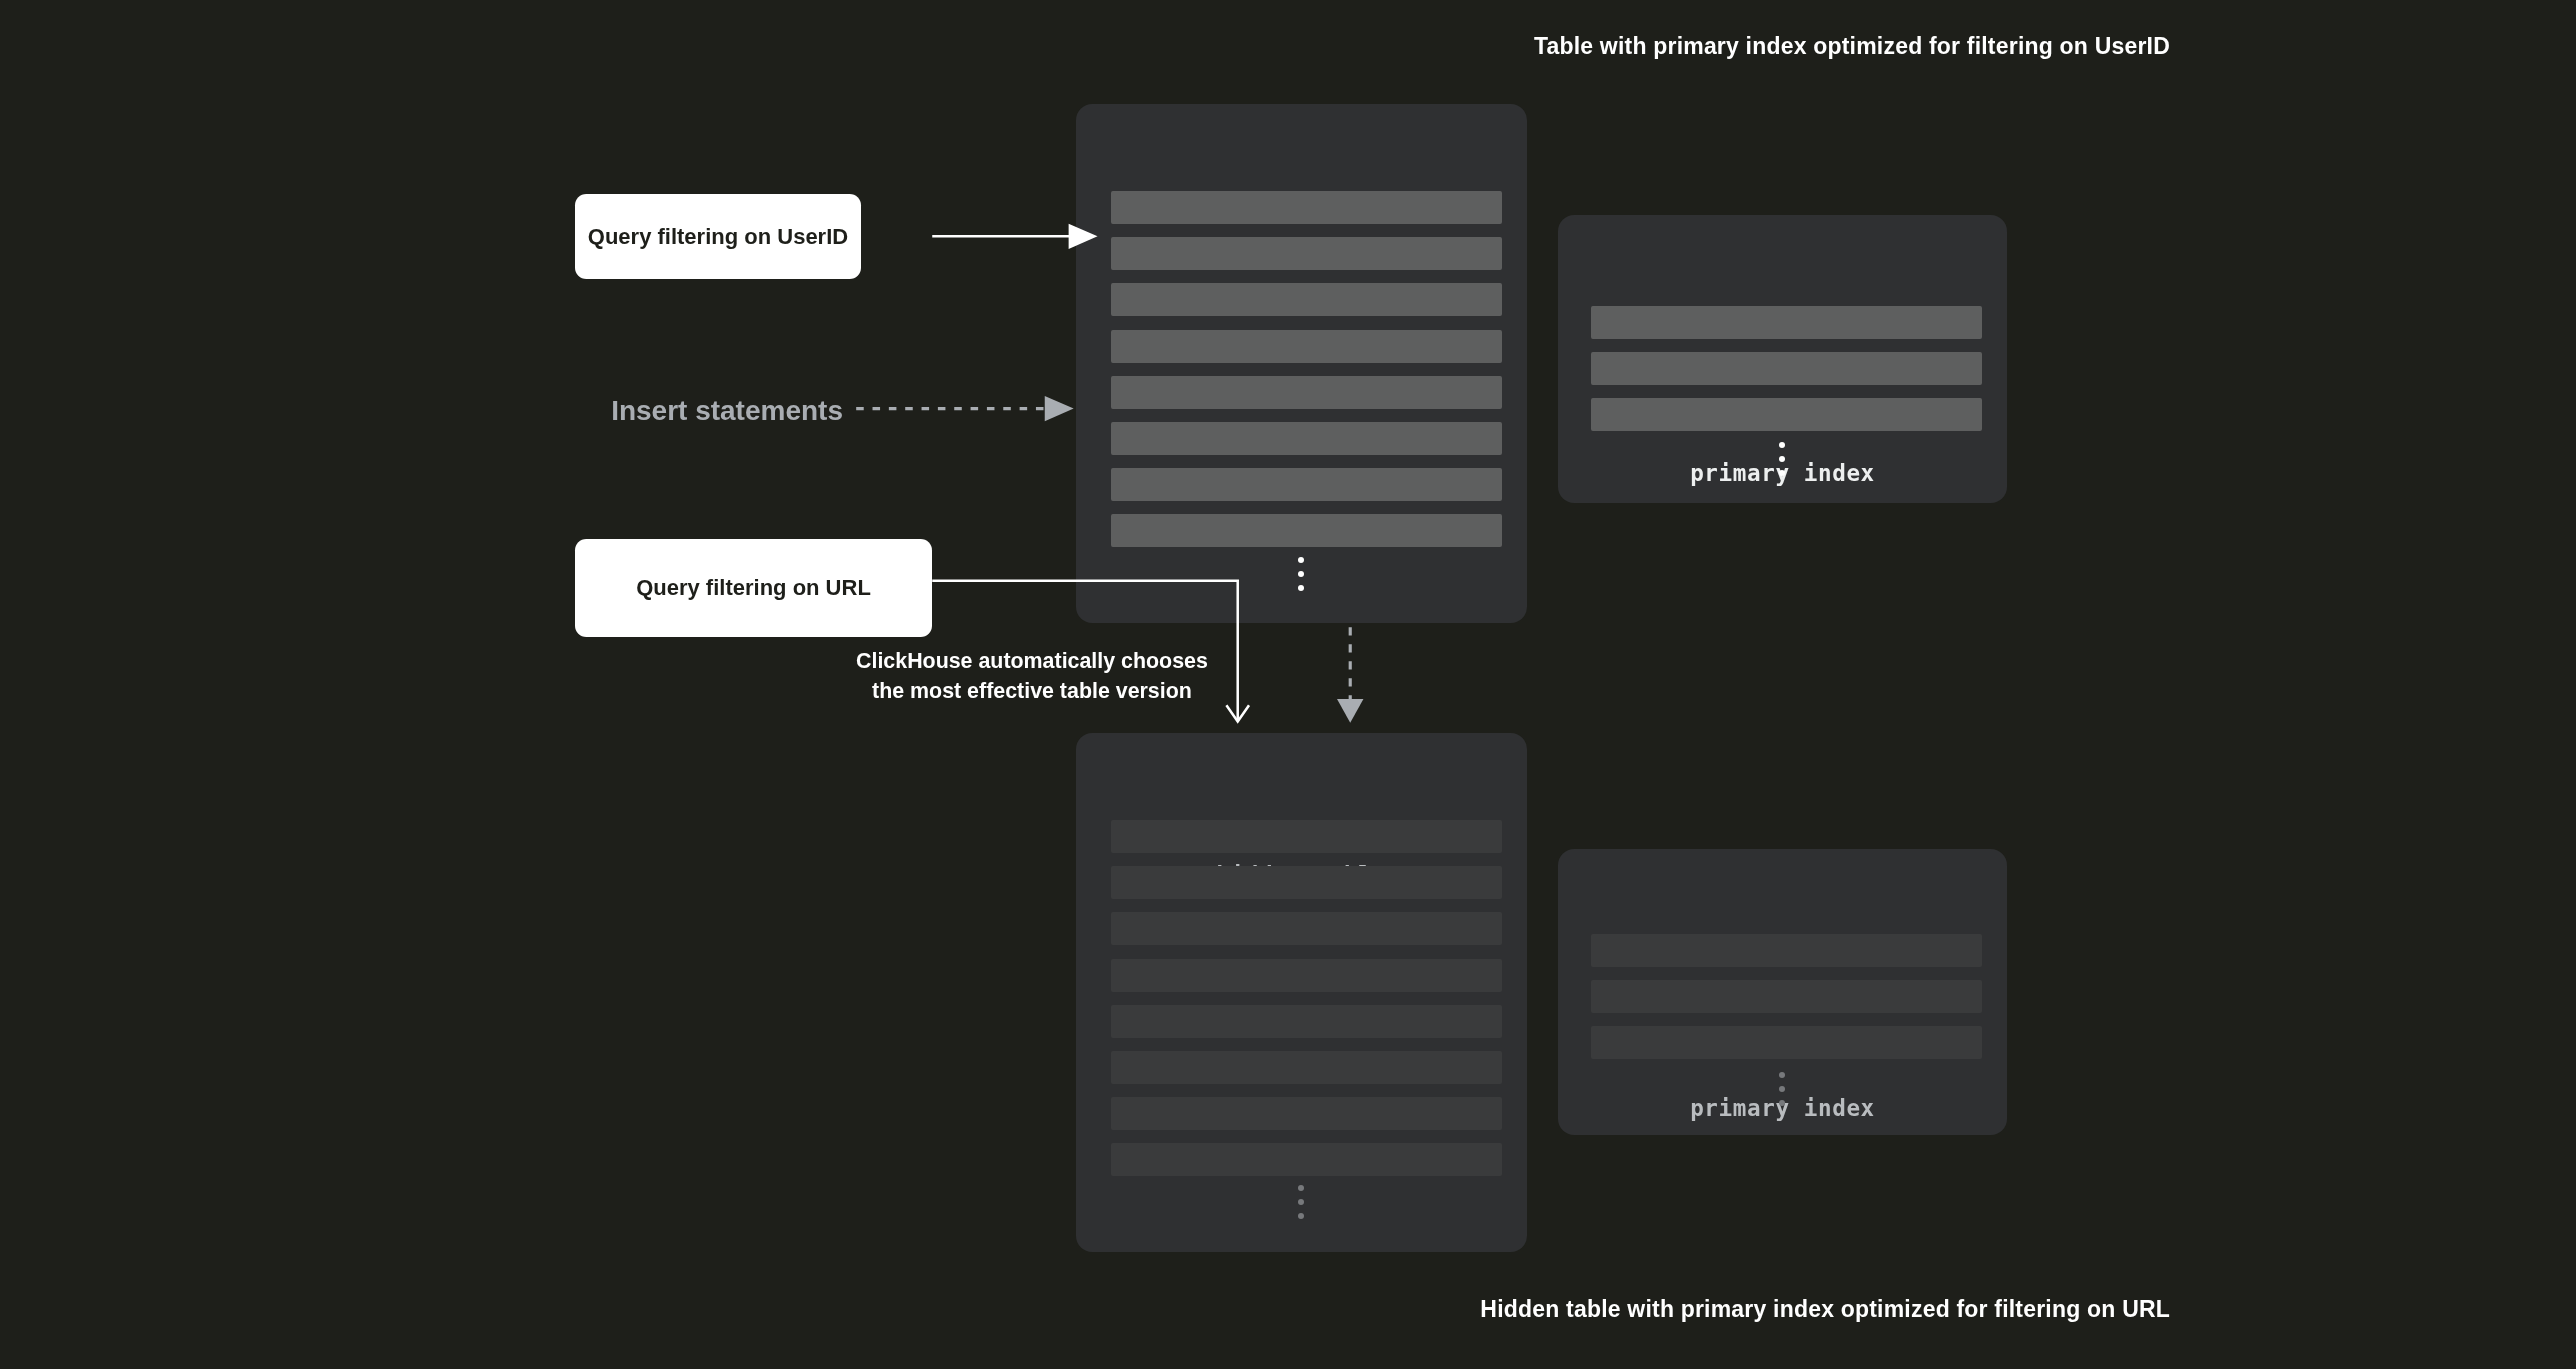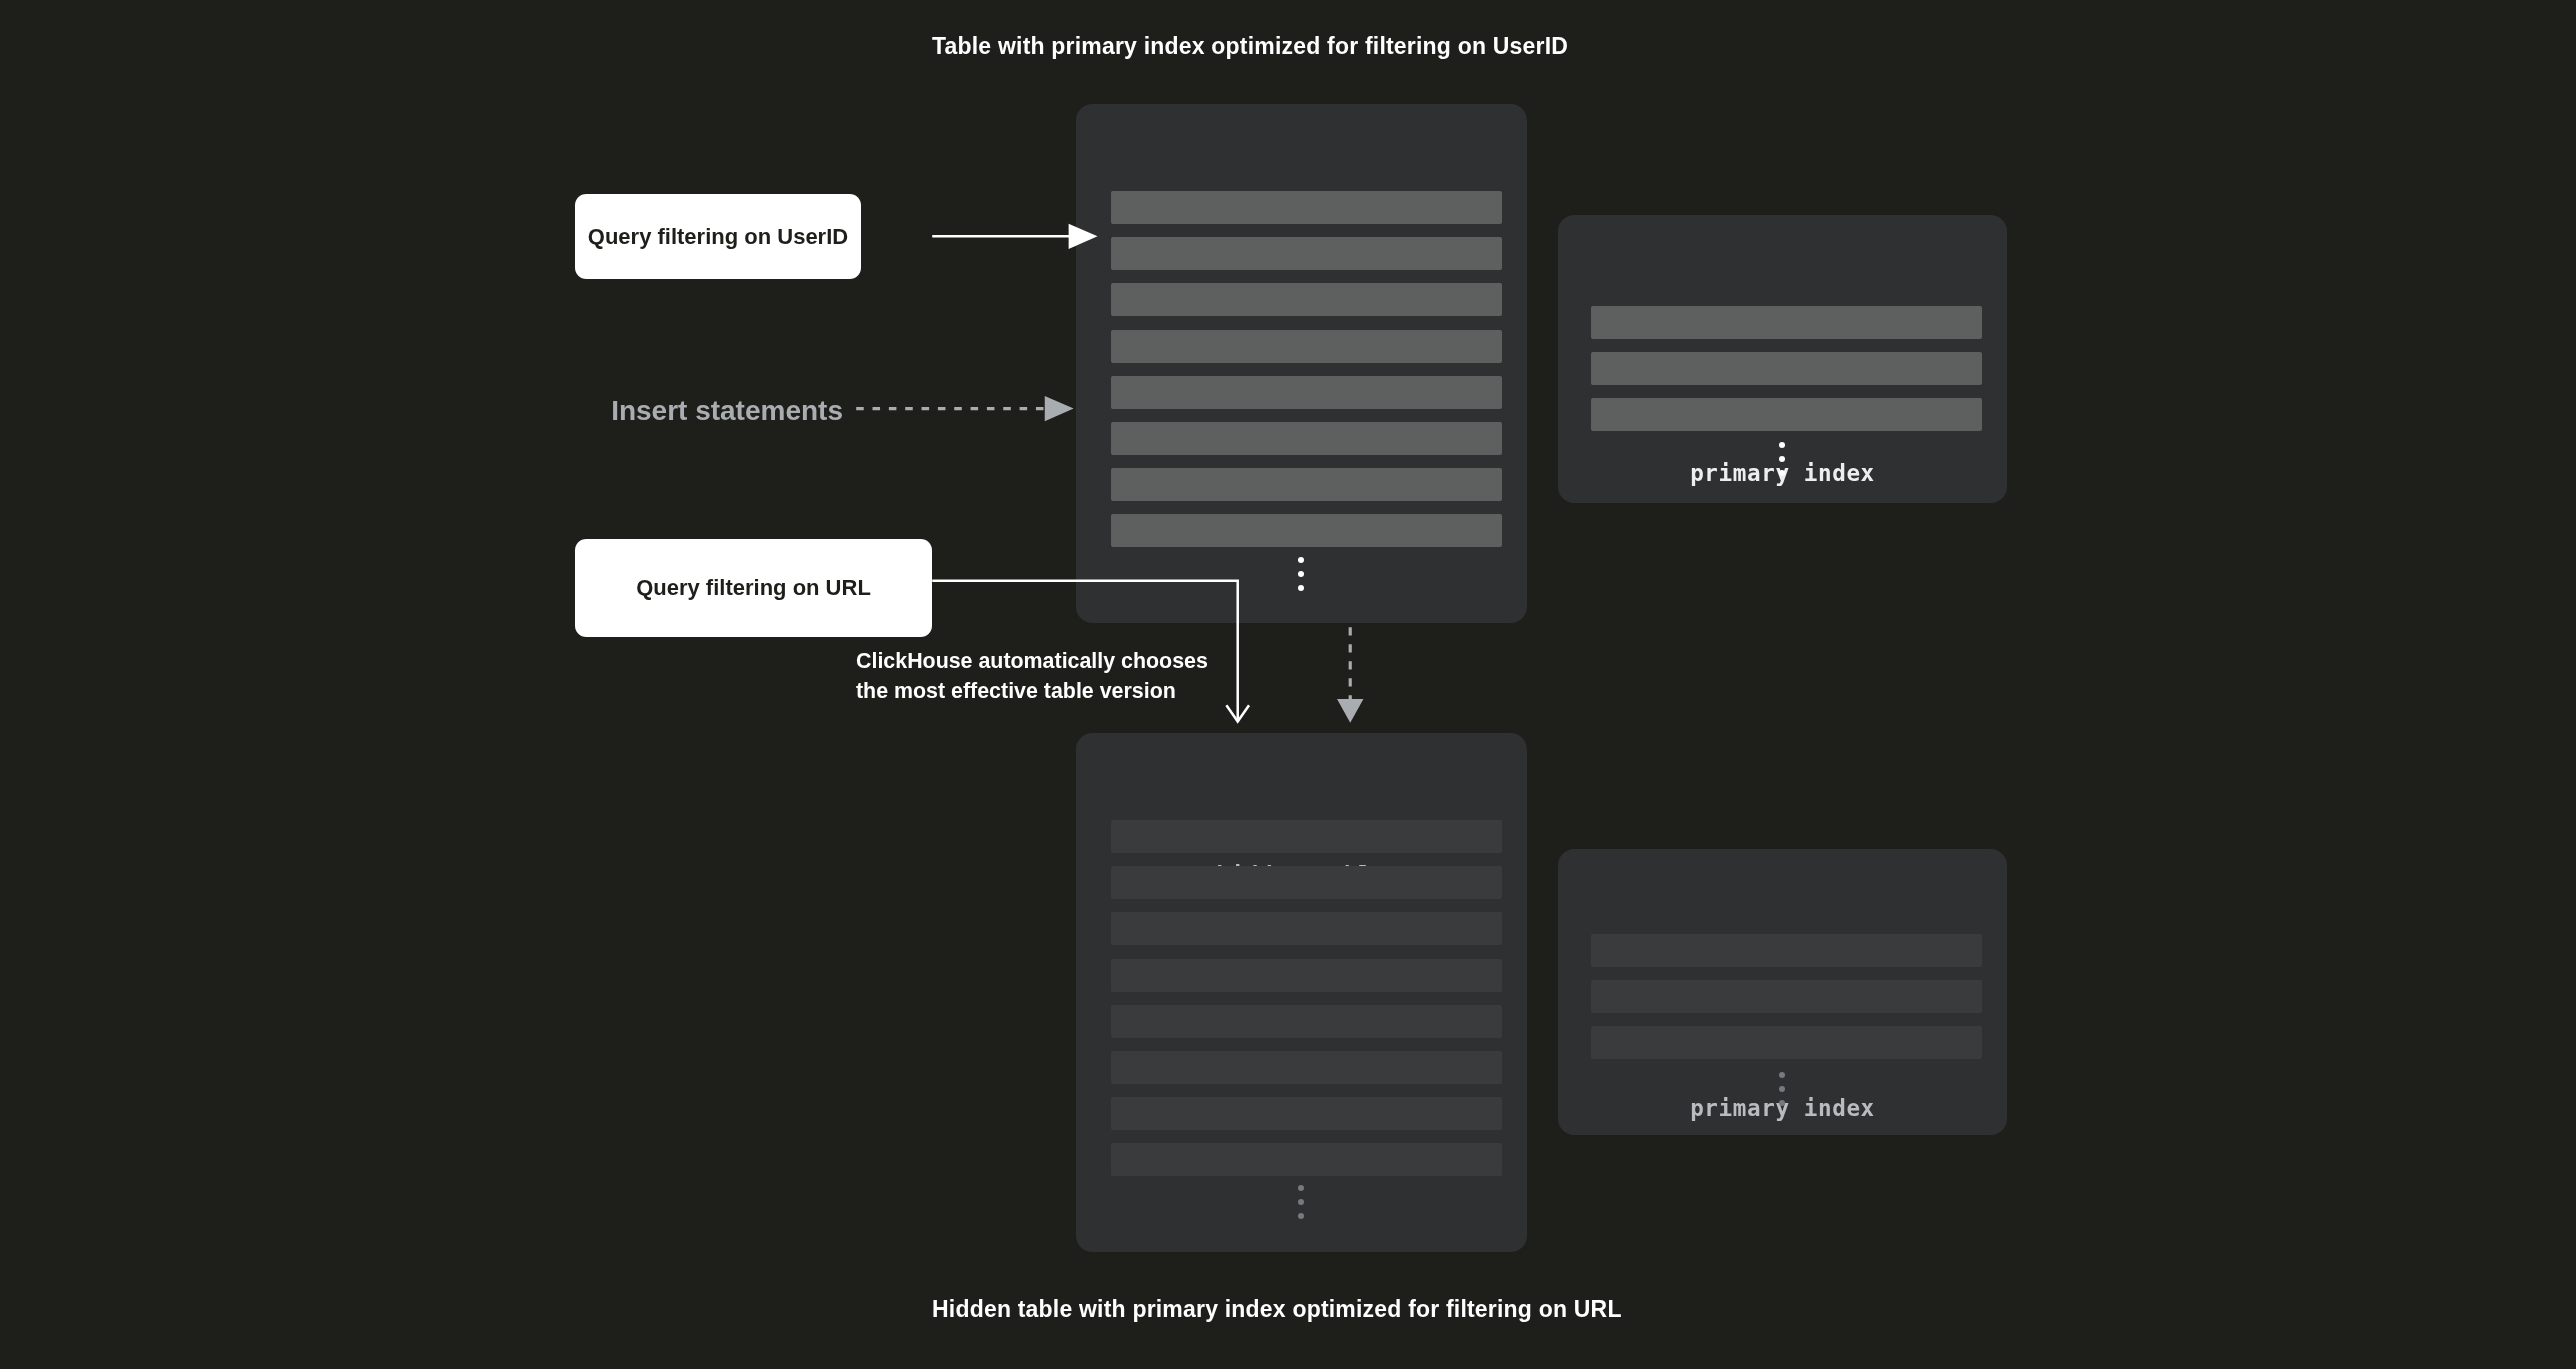--- a/index.html
+++ b/index.html
@@ -2,21 +2,21 @@
 <html style="--bg: #1e1f1a; --panel: #2f3032; --row-light: #5e5f5f; --row-dim: #3a3b3c; --white: #ffffff; --muted: #a9adb2; --title-dim: #b9bcbf; --ellipsis-dim: #77797c; --box-text: #1e1f1a;font-size:10px"><head>
 <meta charset="utf-8">
 <style>
   html,body{margin:0;padding:0;background:#1e1f1a;}
   .stage{
     position:relative;width:2576px;height:1369px;overflow:hidden;
     background:var(--bg,#1e1f1a);
     font-family:"Liberation Sans",sans-serif;
   }
   .caption{
-    position:absolute;width:1257px;left:932px;text-align:left;
+    position:absolute;width:1257px;left:913px;text-align:right;
     font-size:23px;font-weight:bold;color:var(--white,#fff);letter-spacing:0.2px;
   }
   .panel{position:absolute;background:var(--panel,#2f3032);border-radius:16.3px;}
   .panel-title{
     position:absolute;left:0;right:0;text-align:center;
     font-family:"DejaVu Sans Mono",monospace;font-size:22.6px;font-weight:bold;
     letter-spacing:0.6px;
   }
   .title-bright{color:#edefef;}
   .title-dim{color:var(--title-dim,#b9bcbf);}
@@ -121,21 +121,21 @@
 
   <div class="labelbox" style="left:575px;top:194px;width:286px;height:85px;">
     <span>Query filtering on UserID</span>
   </div>
   <div class="labelbox" style="left:575px;top:539px;width:357px;height:98px;">
     <span>Query filtering on URL</span>
   </div>
 
   <div class="sidelabel" style="left:598px;top:395px;width:245px;text-align:right;">Insert statements</div>
 
-  <div class="note note-white" style="left:856px;top:647px;">
+  <div class="note note-white" style="left:856px;top:647px;text-align:center;">
     <div>ClickHouse automatically chooses</div>
     <div>the most effective table version</div>
   </div>
 
   <svg class="arrows" width="2576" height="1369" viewBox="0 0 4098 2178">
 
     <g>
       <line class="stroke-white" x1="1483" y1="376" x2="1702" y2="376" stroke-width="4"></line>
       <polygon class="fill-white" points="1746,376 1700,356 1700,396"></polygon>
     </g>

